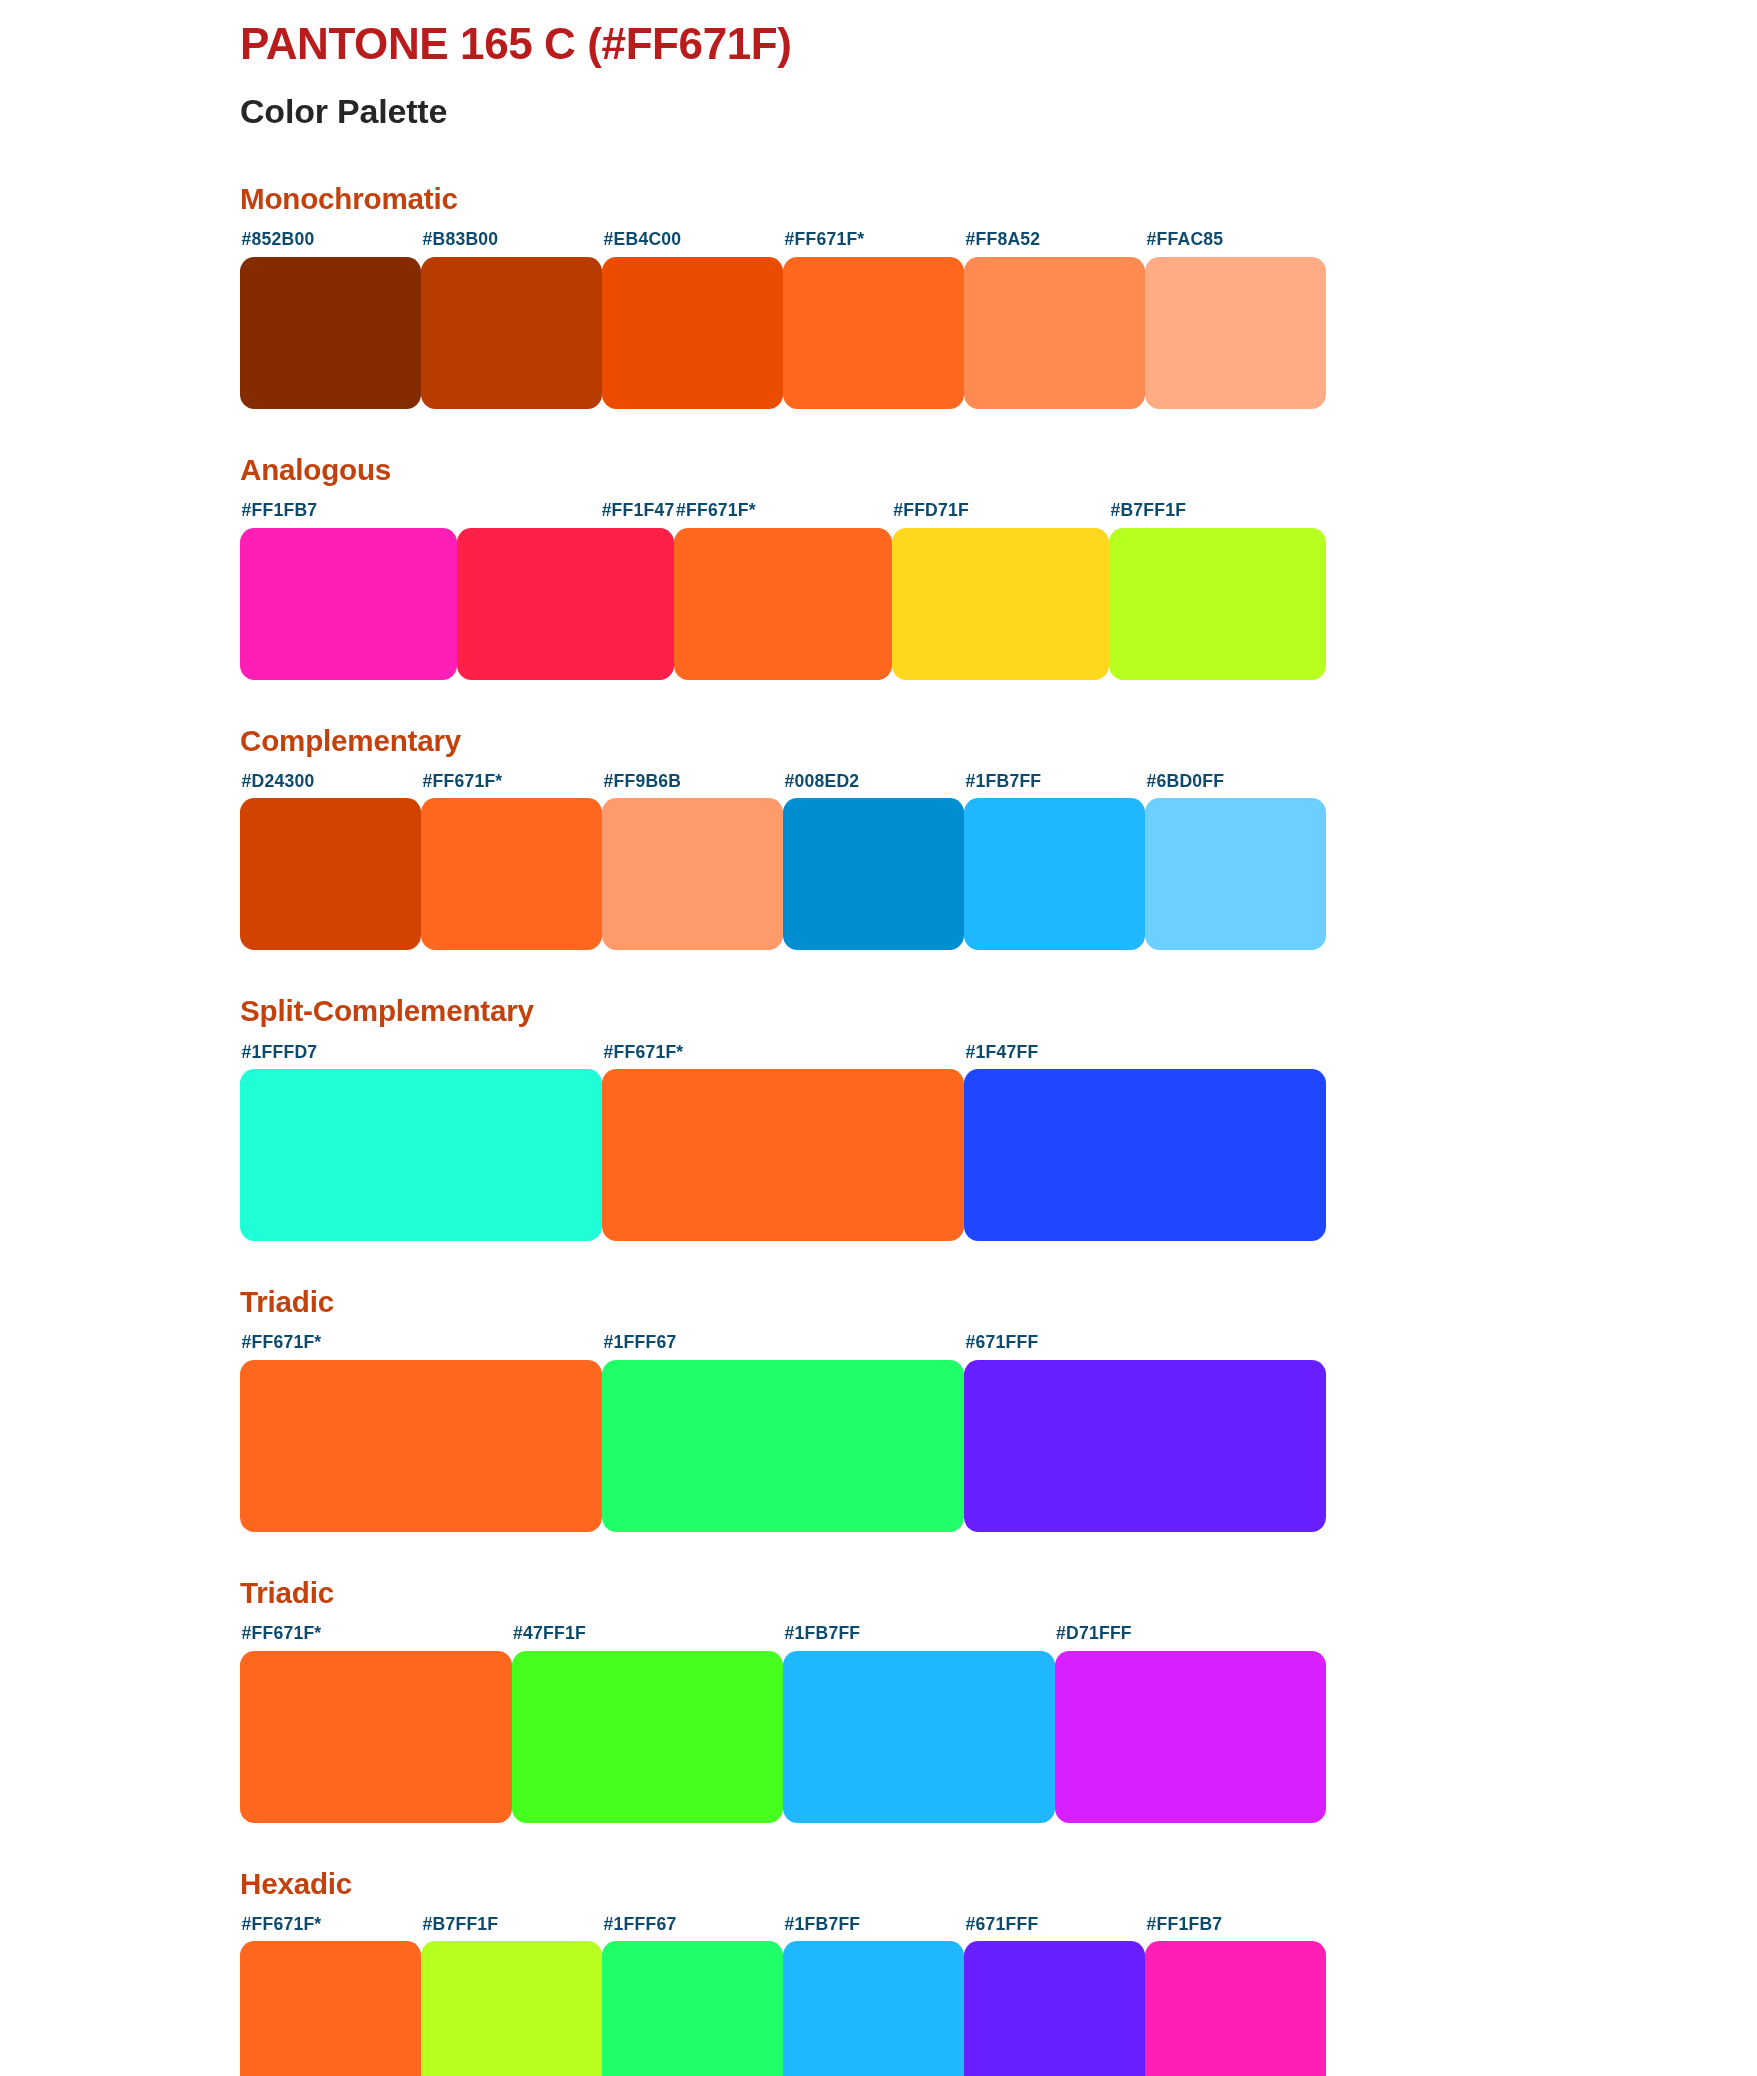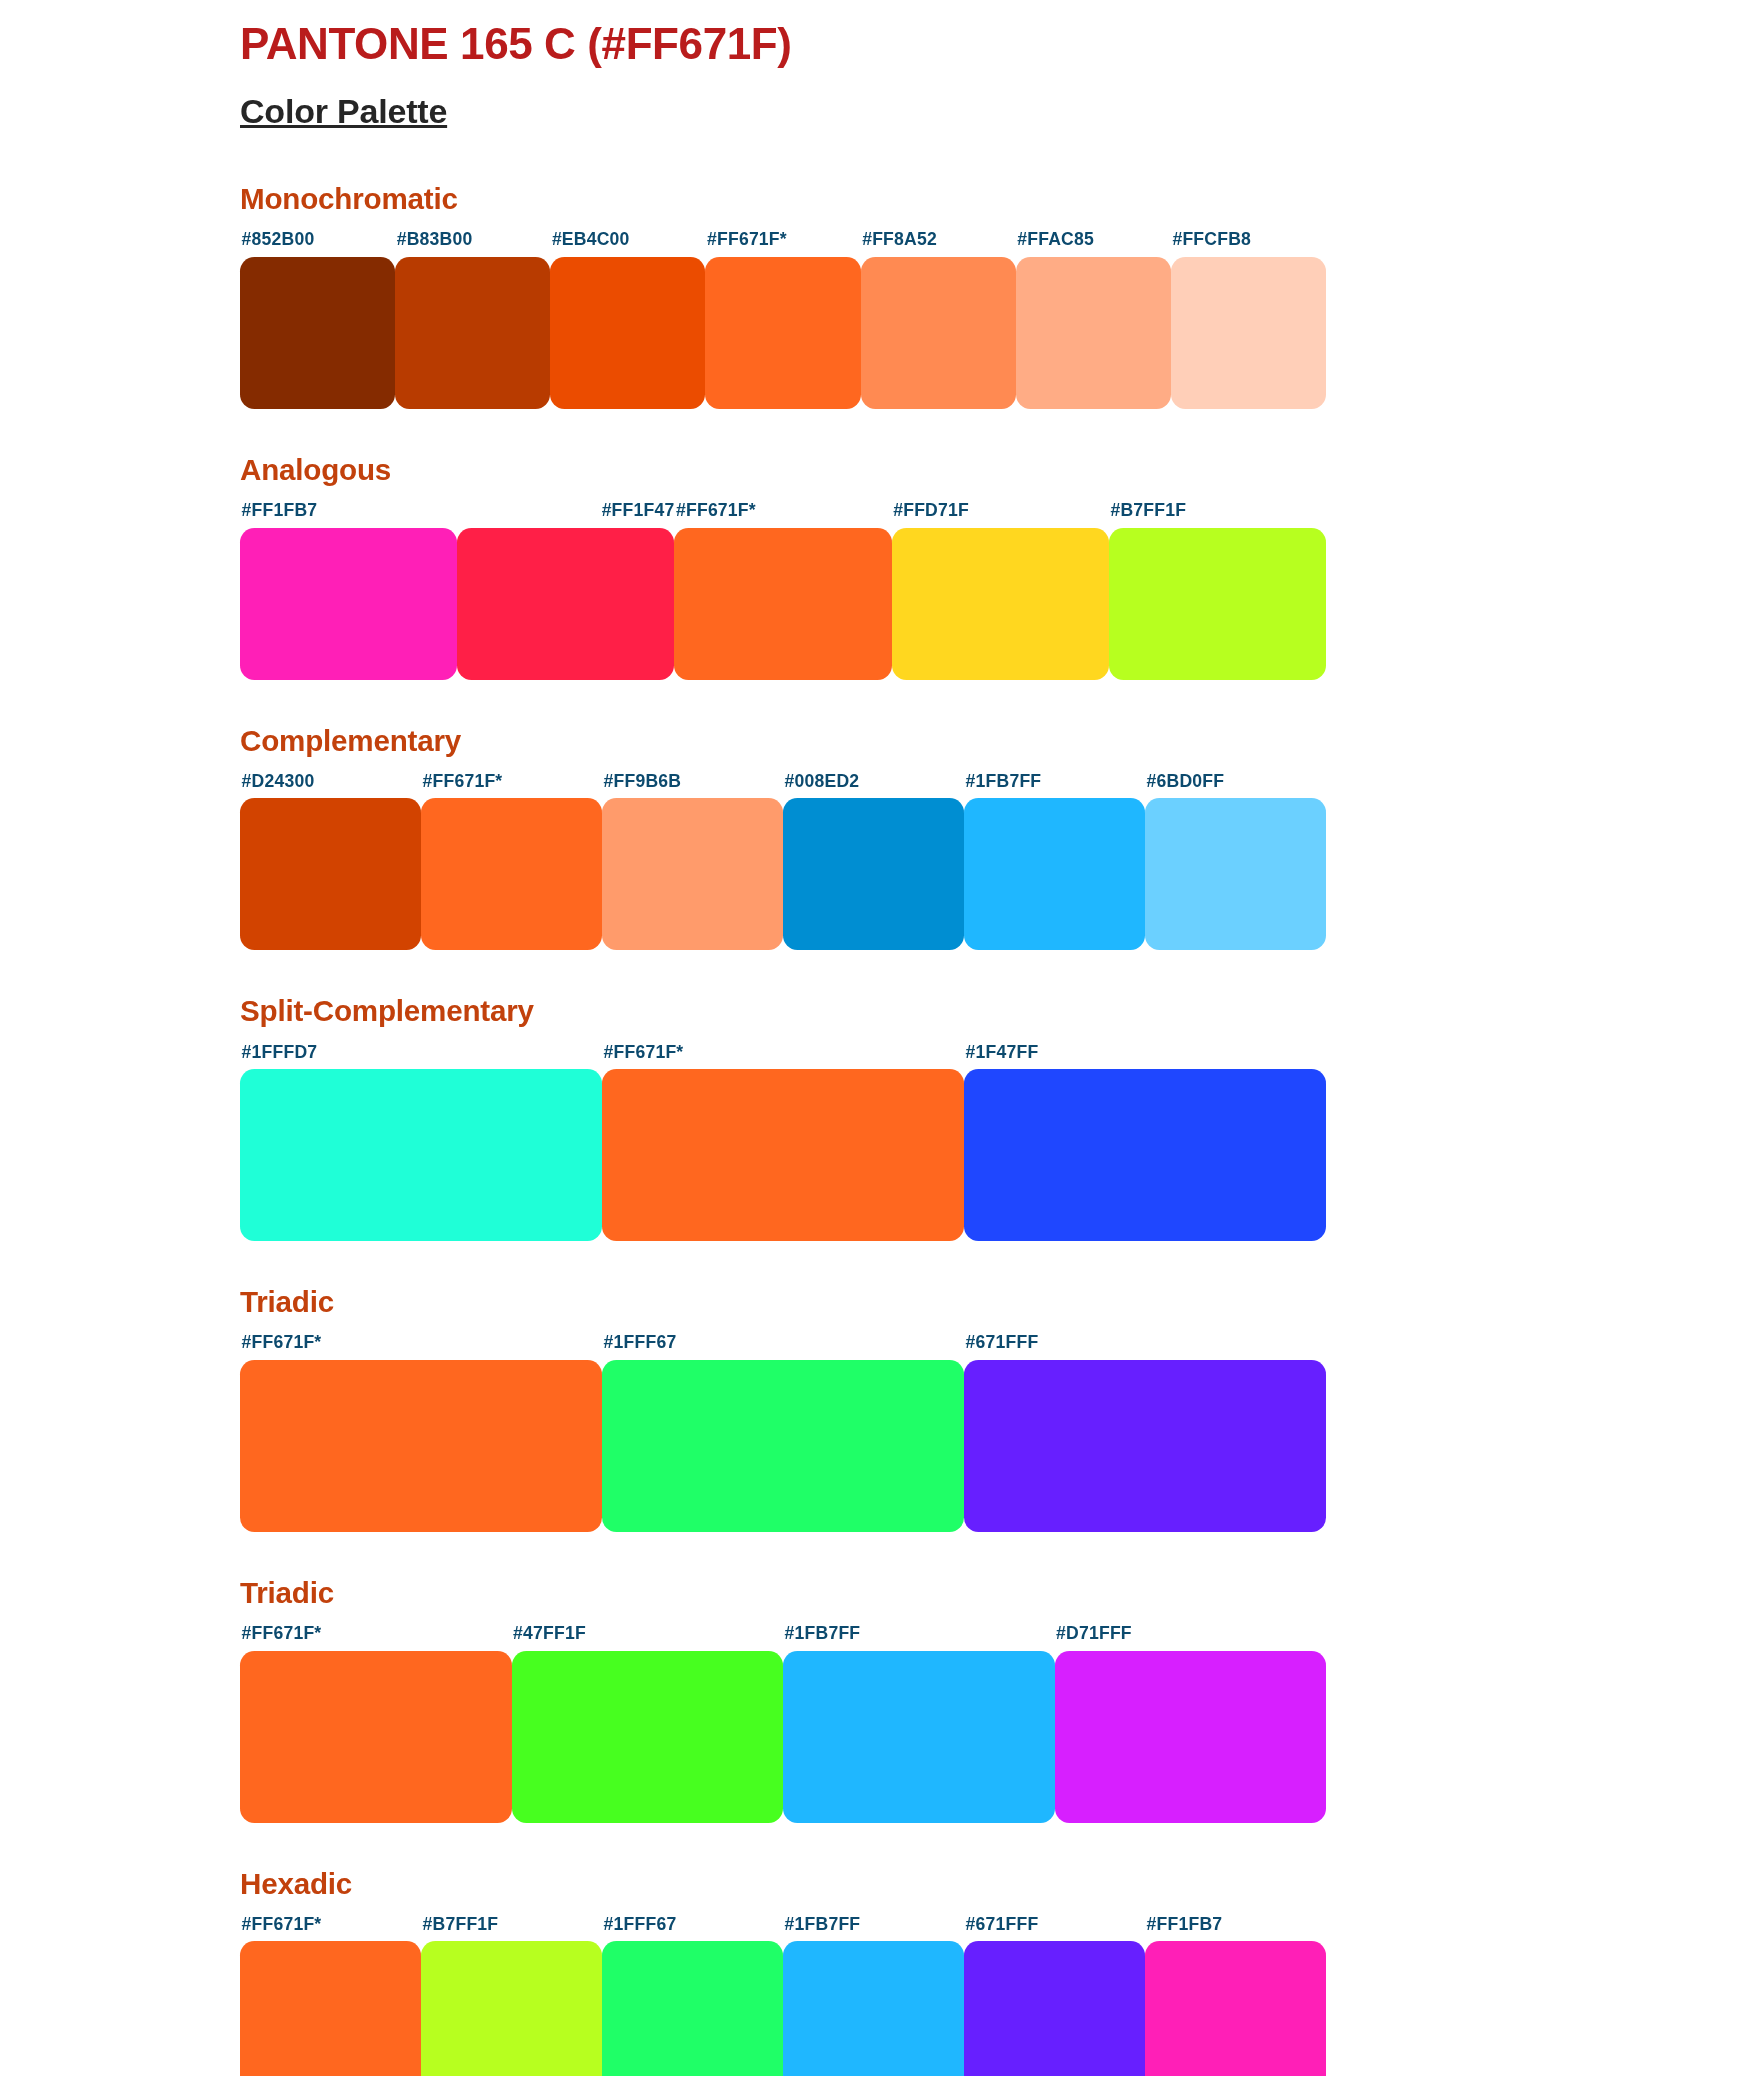--- a/index.html
+++ b/index.html
@@ -40,21 +40,20 @@
     white-space: nowrap;
   }
   .page-subtitle {
     font-size: 34px;
     font-weight: bold;
     color: #262626;
     letter-spacing: -0.2px;
     line-height: 1.2;
     margin: 21px 0 0 0;
     white-space: nowrap;
-    text-decoration: underline;
   }
 
   
   .sections {
     position: absolute;
     left: 240px;
     top: 184px;
     width: 1358px;
   }
 
@@ -152,24 +151,20 @@
             <div class="swatch-chip" style="background: rgb(255, 103, 31); z-index: 4;"></div>
           </div>
           <div class="swatch" style="z-index: 5;">
             <div class="swatch-label">#FF8A52</div>
             <div class="swatch-chip" style="background: rgb(255, 138, 82); z-index: 5;"></div>
           </div>
           <div class="swatch" style="z-index: 6;">
             <div class="swatch-label">#FFAC85</div>
             <div class="swatch-chip" style="background: rgb(255, 172, 133); z-index: 6;"></div>
           </div>
-          <div class="swatch" style="z-index: 7;">
-            <div class="swatch-label">#FFCFB8</div>
-            <div class="swatch-chip" style="background: rgb(255, 207, 184); z-index: 7;"></div>
-          </div>
         </div>
       </div>
       <div class="section-gap"></div>
       <div class="section">
         <div class="section-heading">Analogous</div>
         <div class="swatch-row rows-5">
           <div class="swatch" style="z-index: 1;">
             <div class="swatch-label">#FF1FB7</div>
             <div class="swatch-chip" style="background: rgb(255, 31, 183); z-index: 1;"></div>
           </div>

